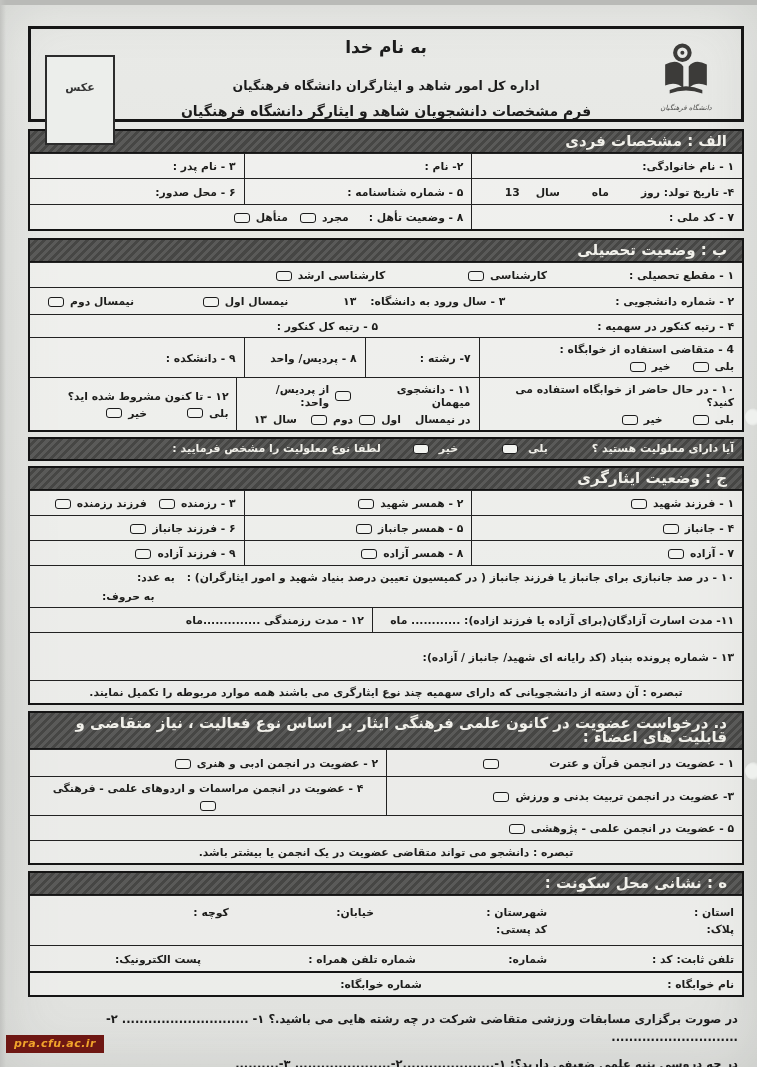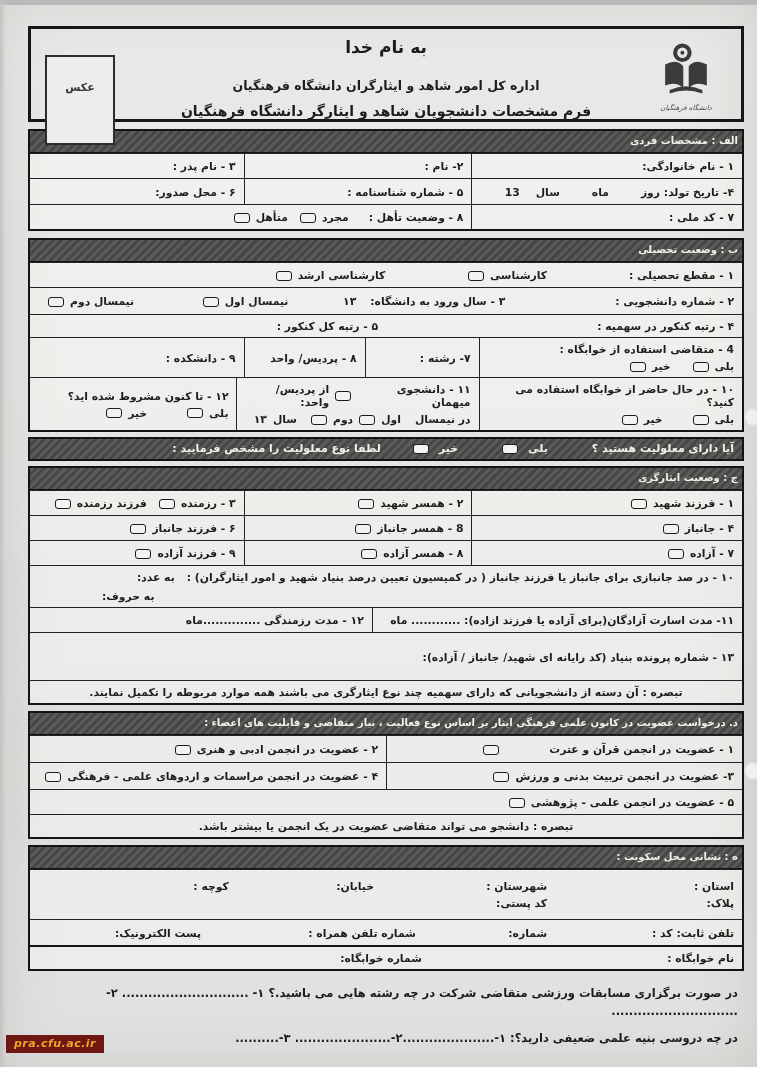--- a/index.html
+++ b/index.html
@@ -30,22 +30,22 @@
   .hdr-text .l3{ font-size:14px; font-weight:bold; }
   .logo{ position:absolute; top:12px; right:16px; width:78px; text-align:center;}
   .logo svg{ width:58px; height:58px; }
   .logo .cap{ font-size:7px; color:#4a4a48; font-style:italic; margin-top:1px;}
 
   
   .sec{ border:2.5px solid #141414; margin-top:7px; background:rgba(250,250,248,.45); }
   .bar{
     background-color:#4e4e4c;
     background-image:repeating-linear-gradient(135deg, rgba(255,255,255,.07) 0 3px, rgba(0,0,0,.10) 3px 6px);
-    color:#f1f0ea; font-size:10px; font-weight:bold;
-    padding:3px 4px 4px; border-bottom:1.5px solid #141414; line-height:14px;
+    color:#f1f0ea; font-size:15px; font-weight:bold;
+    padding:3px 15px 4px; border-bottom:1.5px solid #141414; line-height:14px;
   }
   .row{ display:flex; align-items:stretch; border-top:1.2px solid #222; font-size:10.8px; font-weight:bold; color:#1d1d1b;}
   .row:first-of-type{ border-top:none; }
   .cell{ padding:5px 8px 4px; display:flex; align-items:center; gap:6px; flex-wrap:wrap;}
   .cell:not(:last-child){ border-left:1.2px solid #222; }
   .cell.col{ flex-direction:column; align-items:flex-start; justify-content:center; gap:4px;}
   .cell .line{ display:flex; align-items:center; gap:6px; width:100%;}
   .cb{ display:inline-block; width:16px; height:10px; border:1.6px solid #1c1c1c; border-radius:3px;
        background:#f2f3f0; vertical-align:middle; flex:none;}
   .dark-strip{ display:flex; align-items:center; gap:10px; padding:3px 8px 4px;
@@ -257,21 +257,21 @@
           <span style="margin-right:6px;">فرزند رزمنده</span>
           <span class="cb"></span>
         </div>
       </div>
       <div class="row" style="min-height:25px;">
         <div class="cell" style="width:38%;">
           <span>۴ - جانباز</span>
           <span class="cb"></span>
         </div>
         <div class="cell" style="width:32%;">
-          <span>8 - همسر جانباز</span>
+          <span>۵ - همسر جانباز</span>
           <span class="cb"></span>
         </div>
         <div class="cell" style="width:30%;">
           <span>۶ - فرزند جانباز</span>
           <span class="cb"></span>
         </div>
       </div>
       <div class="row" style="min-height:25px;">
         <div class="cell" style="width:38%;">
           <span>۷ - آزاده</span>
@@ -325,21 +325,21 @@
         <div class="cell" style="width:50%;">
           <span>۲ -  عضویت در انجمن ادبی و هنری</span>
           <span class="cb"></span>
         </div>
       </div>
       <div class="row" style="min-height:27px;">
         <div class="cell" style="width:50%;">
           <span>۳- عضویت در انجمن تربیت بدنی و ورزش</span>
           <span class="cb"></span>
         </div>
-        <div class="cell" style="width:50%;">
+        <div class="cell" style="width:50%;flex-direction:column;">
           <span>۴ -  عضویت در انجمن مراسمات و اردوهای علمی - فرهنگی</span>
           <span class="cb"></span>
         </div>
       </div>
       <div class="row" style="min-height:25px;">
         <div class="cell" style="width:100%;">
           <span>۵ - عضویت در انجمن علمی - پژوهشی</span>
           <span class="cb"></span>
         </div>
       </div>

